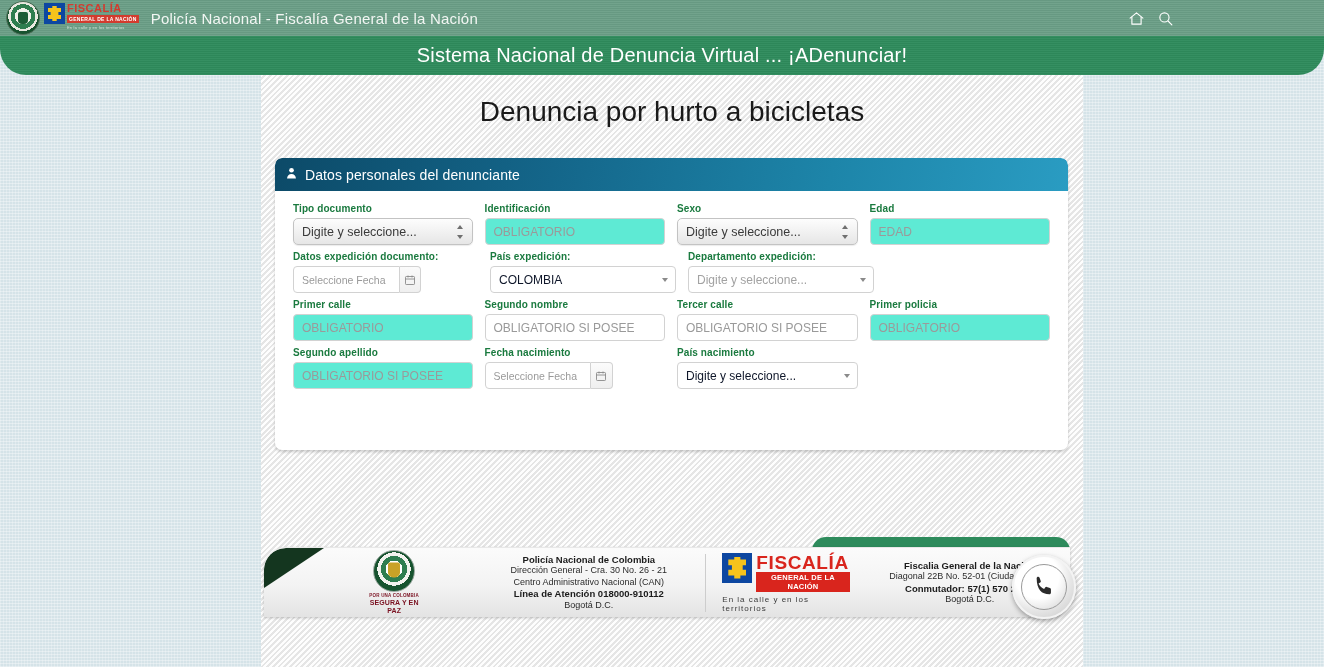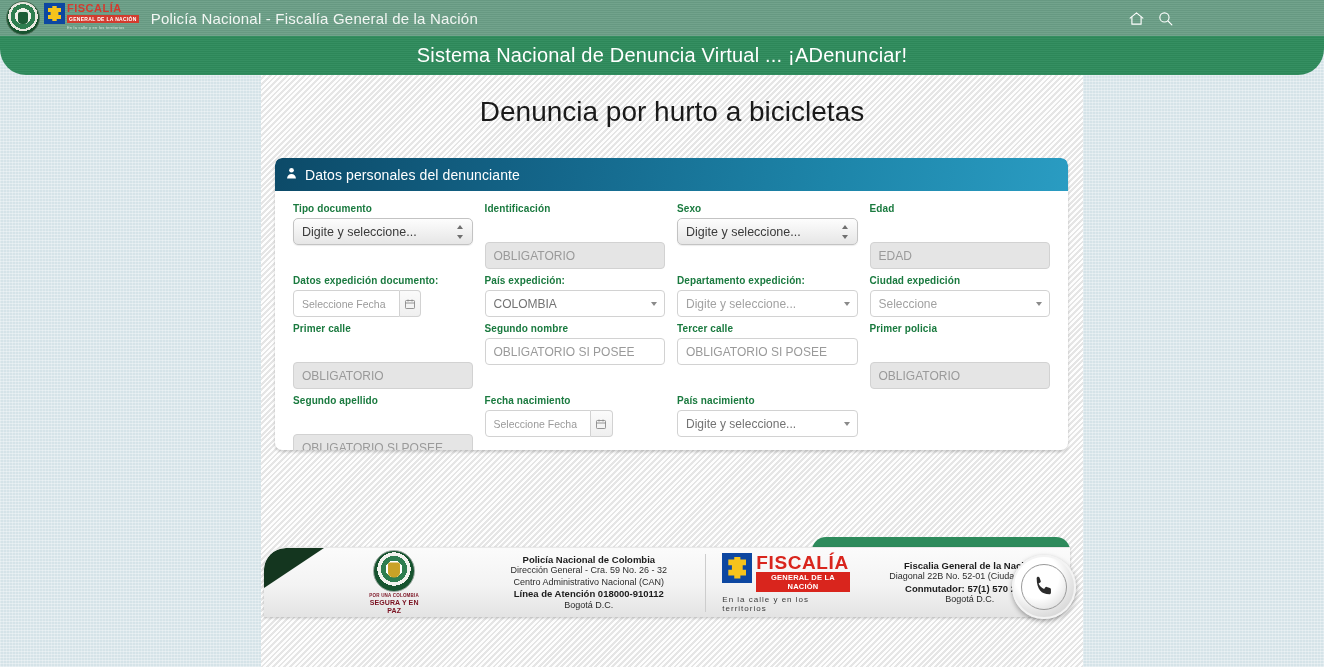--- a/index.html
+++ b/index.html
@@ -221,21 +221,21 @@
     height: 27px;
     border: 1px solid #d2d2d2;
     border-radius: 4px;
     background: #ffffff;
     font-size: 12px;
     color: #707070;
     padding: 0 8px;
     font-family: "Liberation Sans", sans-serif;
     outline: none;
   }
-  .inp.gray { background: #e5e5e5; margin-top: 24px; }
+  .inp.gray { background: #5eead4; }
   .inp::placeholder { color: #9a9a9a; }
 
   
   .sel-native {
     position: relative;
     width: 100%;
     height: 27px;
     border: 1px solid #c3c3c3;
     border-radius: 5px;
     background: linear-gradient(#fdfdfd, #e6e6e6);
@@ -271,21 +271,21 @@
     position: relative;
     width: 100%;
     height: 27px;
     border: 1px solid #d2d2d2;
     border-radius: 4px;
     background: #ffffff;
     display: flex;
     align-items: center;
     padding: 0 20px 0 8px;
     font-size: 12px;
-    color: #737373;
+    color: #0f172a;
     cursor: default;
   }
   .sel-flat.ph { color: #a2a2a2; }
   .sel-flat .caret {
     position: absolute;
     right: 7px; top: 50%;
     transform: translateY(-50%);
     width: 0; height: 0;
     border-left: 3.5px solid transparent;
     border-right: 3.5px solid transparent;
@@ -590,27 +590,20 @@
           <span class="caret"></span>
         </div>
       </div>
       <div class="field" style="width:198px">
         <label class="field-label">Departamento expedición:</label>
         <div class="sel-flat ph">
           <span>Digite y seleccione...</span>
           <span class="caret"></span>
         </div>
       </div>
-      <div class="field" style="width:198px">
-        <label class="field-label">Ciudad expedición</label>
-        <div class="sel-flat ph">
-          <span>Seleccione</span>
-          <span class="caret"></span>
-        </div>
-      </div>
     </div>
 
     <div class="form-row">
       <div class="field" style="width:197px">
         <label class="field-label">Primer calle</label>
         <input class="inp gray" type="text" placeholder="OBLIGATORIO" style="">
       </div>
       <div class="field" style="width:198px">
         <label class="field-label">Segundo nombre</label>
         <input class="inp" type="text" placeholder="OBLIGATORIO SI POSEE" style="">
@@ -671,21 +664,21 @@
   <div class="foot-col" style="margin-left:100px;flex-direction:column;justify-content:center">
     <div class="police-seal-foot"></div>
     <div class="seal-caption">
       <div class="l1">POR UNA COLOMBIA</div>
       <div class="l2">SEGURA Y EN PAZ</div>
     </div>
   </div>
 
   <div class="foot-text" style="margin-left:62px;width:220px">
     <div class="b">Policía Nacional de Colombia</div>
-    <div class="n">Dirección General - Cra. 59 No. 26 - 32</div>
+    <div class="n">Dirección General - Cra. 30 No. 26 - 21</div>
     <div class="n">Centro Administrativo Nacional (CAN)</div>
     <div class="b">Línea de Atención 018000-910112</div>
     <div class="n">Bogotá D.C.</div>
   </div>
 
   <div class="foot-divider" style="margin-left:14px"></div>
 
   <div class="fiscalia-foot" style="margin-left:16px">
     <div class="ff-row">
       <div class="ff-square"></div>

